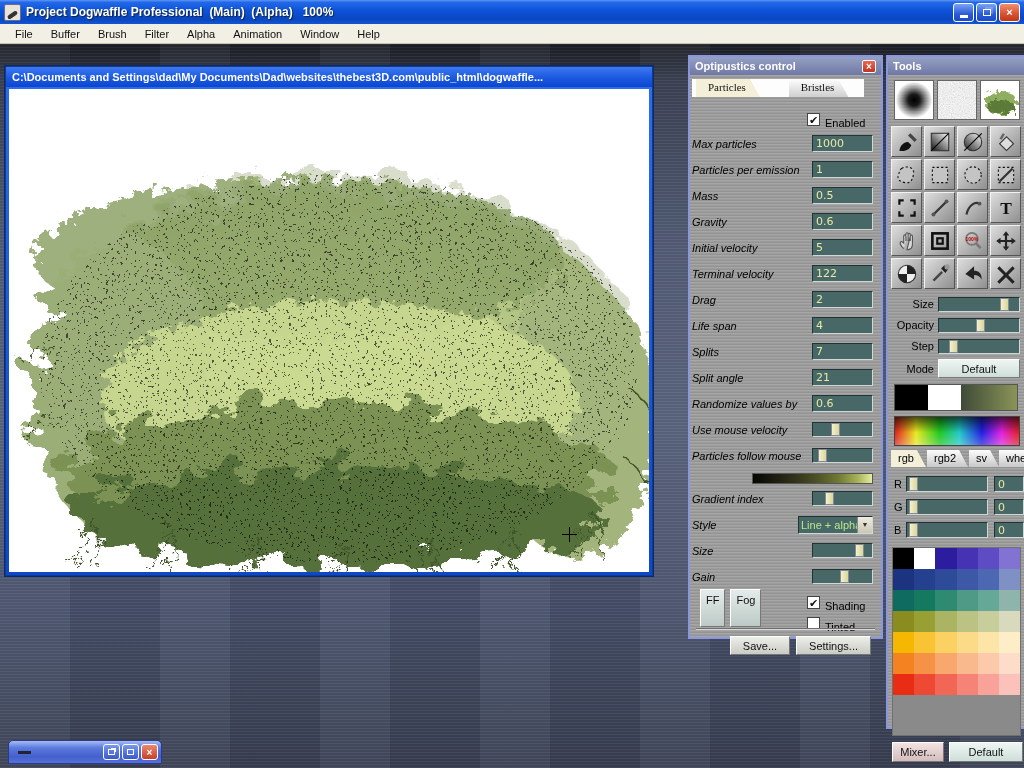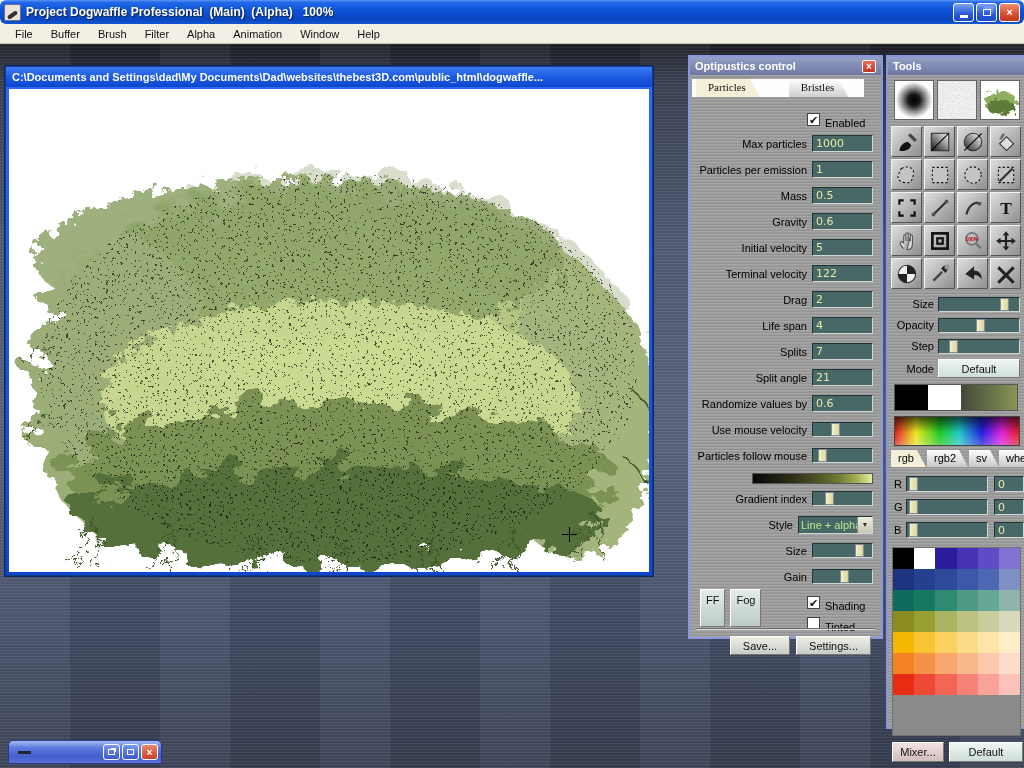--- a/index.html
+++ b/index.html
@@ -2,21 +2,21 @@
 <html><head>
 <meta charset="utf-8">
 <style>
   * { margin:0; padding:0; box-sizing:border-box; }
   html,body { width:1024px; height:768px; overflow:hidden;
     font-family:"Liberation Sans","DejaVu Sans",sans-serif; font-size:11px; }
 
   
   .titlebar{ position:absolute; left:0; top:0; width:1024px; height:24px;
     background:linear-gradient(180deg,#5a96f4 0%,#2268e8 10%,#0c52d8 45%,#0a46c2 80%,#1455d0 100%);
-    display:flex; align-items:center; padding:0 4px;border-radius:6px; }
+    display:flex; align-items:center; padding:0 4px; }
   .app-icon{ width:17px; height:17px; margin-right:5px; background:#e8e4d8; border:1px solid #6a6a9a;
     border-radius:2px; position:relative; overflow:hidden; }
   .app-icon::after{ content:""; position:absolute; left:2px; top:8px; width:11px; height:4px;
     background:#333; transform:rotate(-35deg); border-radius:2px; }
   .app-title{ color:#fff; font-weight:bold; font-size:12px; text-shadow:1px 1px 1px #123;
     flex:1; white-space:pre; }
   .winbtn{ width:21px; height:19px; margin-left:2px; border:1px solid #fff; border-radius:3px;
     color:#fff; font-weight:bold; display:flex; align-items:center; justify-content:center;
     background:linear-gradient(180deg,#7aa2f4,#2a5ad8 60%,#1c4ac8); font-size:11px; }
   .winbtn.close{ background:linear-gradient(180deg,#f09070,#d8502e 60%,#c03818); }
@@ -62,21 +62,21 @@
   .optipustics{ left:688px; top:11px; width:195px; height:584px; }
   .op-body{ position:absolute; left:2px; right:2px; top:20px; bottom:0; }
 
   .tab-row{ position:relative; height:18px; margin-top:2px;font-family:Liberation Serif, serif; }
   .tab-strip{ position:absolute; left:0; top:0; width:172px; height:18px; background:#fdfdfd; }
   .tab{ position:absolute; top:0; height:18px; padding:2px 14px 0 12px; font-size:11px; color:#111;
     background:linear-gradient(180deg,#fefefe,#cfcfcf); clip-path:polygon(0 0, calc(100% - 10px) 0, 100% 100%, 0 100%); }
   .tab.active{ background:#f4efd8; font-weight:normal; }
 
   .op-row{ display:flex; align-items:center; height:17px; margin:0 6px 9px 0; }
-  .op-row .lbl{ flex:1; text-align:right; margin-right:5px; color:#000; }
+  .op-row .lbl{ flex:1; margin-right:5px; color:#000;font-style:italic; }
   .field{ width:61px; height:17px; background:#486767; border-top:1px solid #233; border-left:1px solid #233;
     border-right:1px solid #cfd8d4; border-bottom:1px solid #cfd8d4;
     color:#e8eaa4; font-size:11px; padding:1px 3px; font-family:"DejaVu Sans",sans-serif; }
   .slider{ width:61px; height:15px; background:#486767; border-top:1px solid #233; border-left:1px solid #233;
     border-right:1px solid #cfd8d4; border-bottom:1px solid #cfd8d4; position:relative; }
   .slider .handle{ position:absolute; top:0; bottom:0; width:9px;
     background:linear-gradient(90deg,#f4f2c8,#d8d6a0); border:1px solid #889; }
 
   .gradientbar{ margin:2px 6px 6px 60px; height:11px; border:1px solid #555;
     background:linear-gradient(90deg,#060604 0%,#1c1c10 18%,#33331a 36%,#4e5224 54%,#6f7a34 72%,#a8b258 88%,#e4eda0 100%); }

